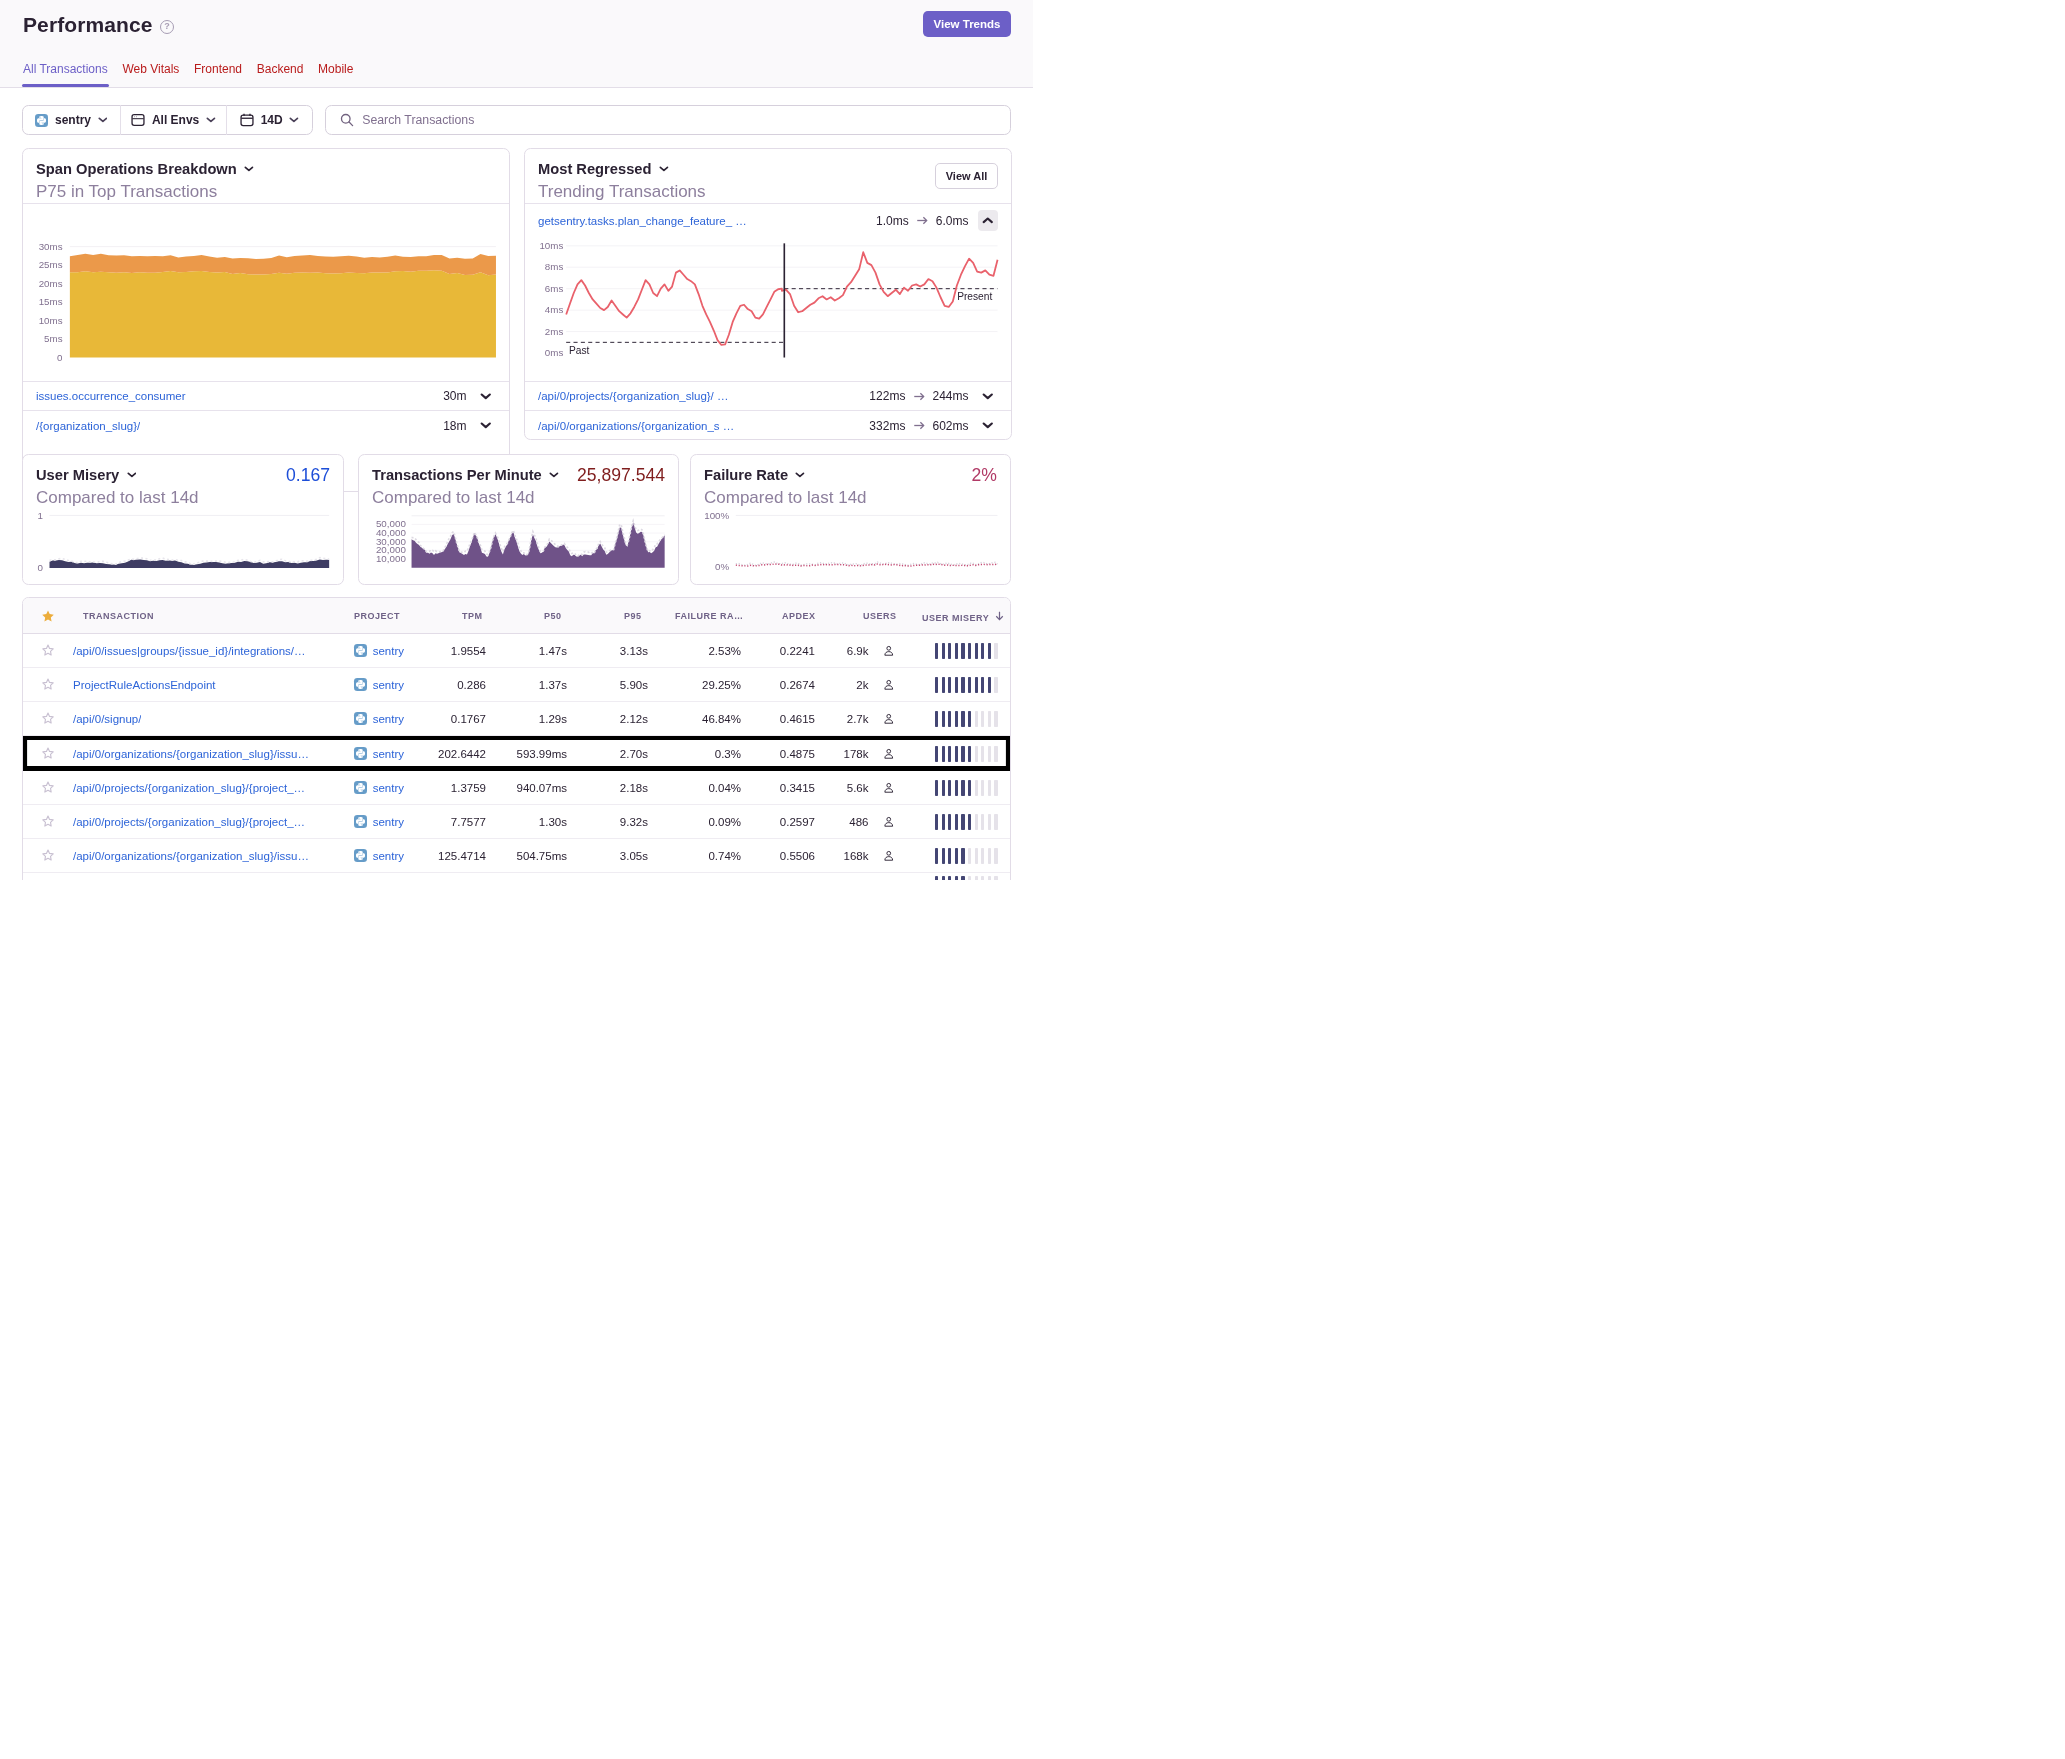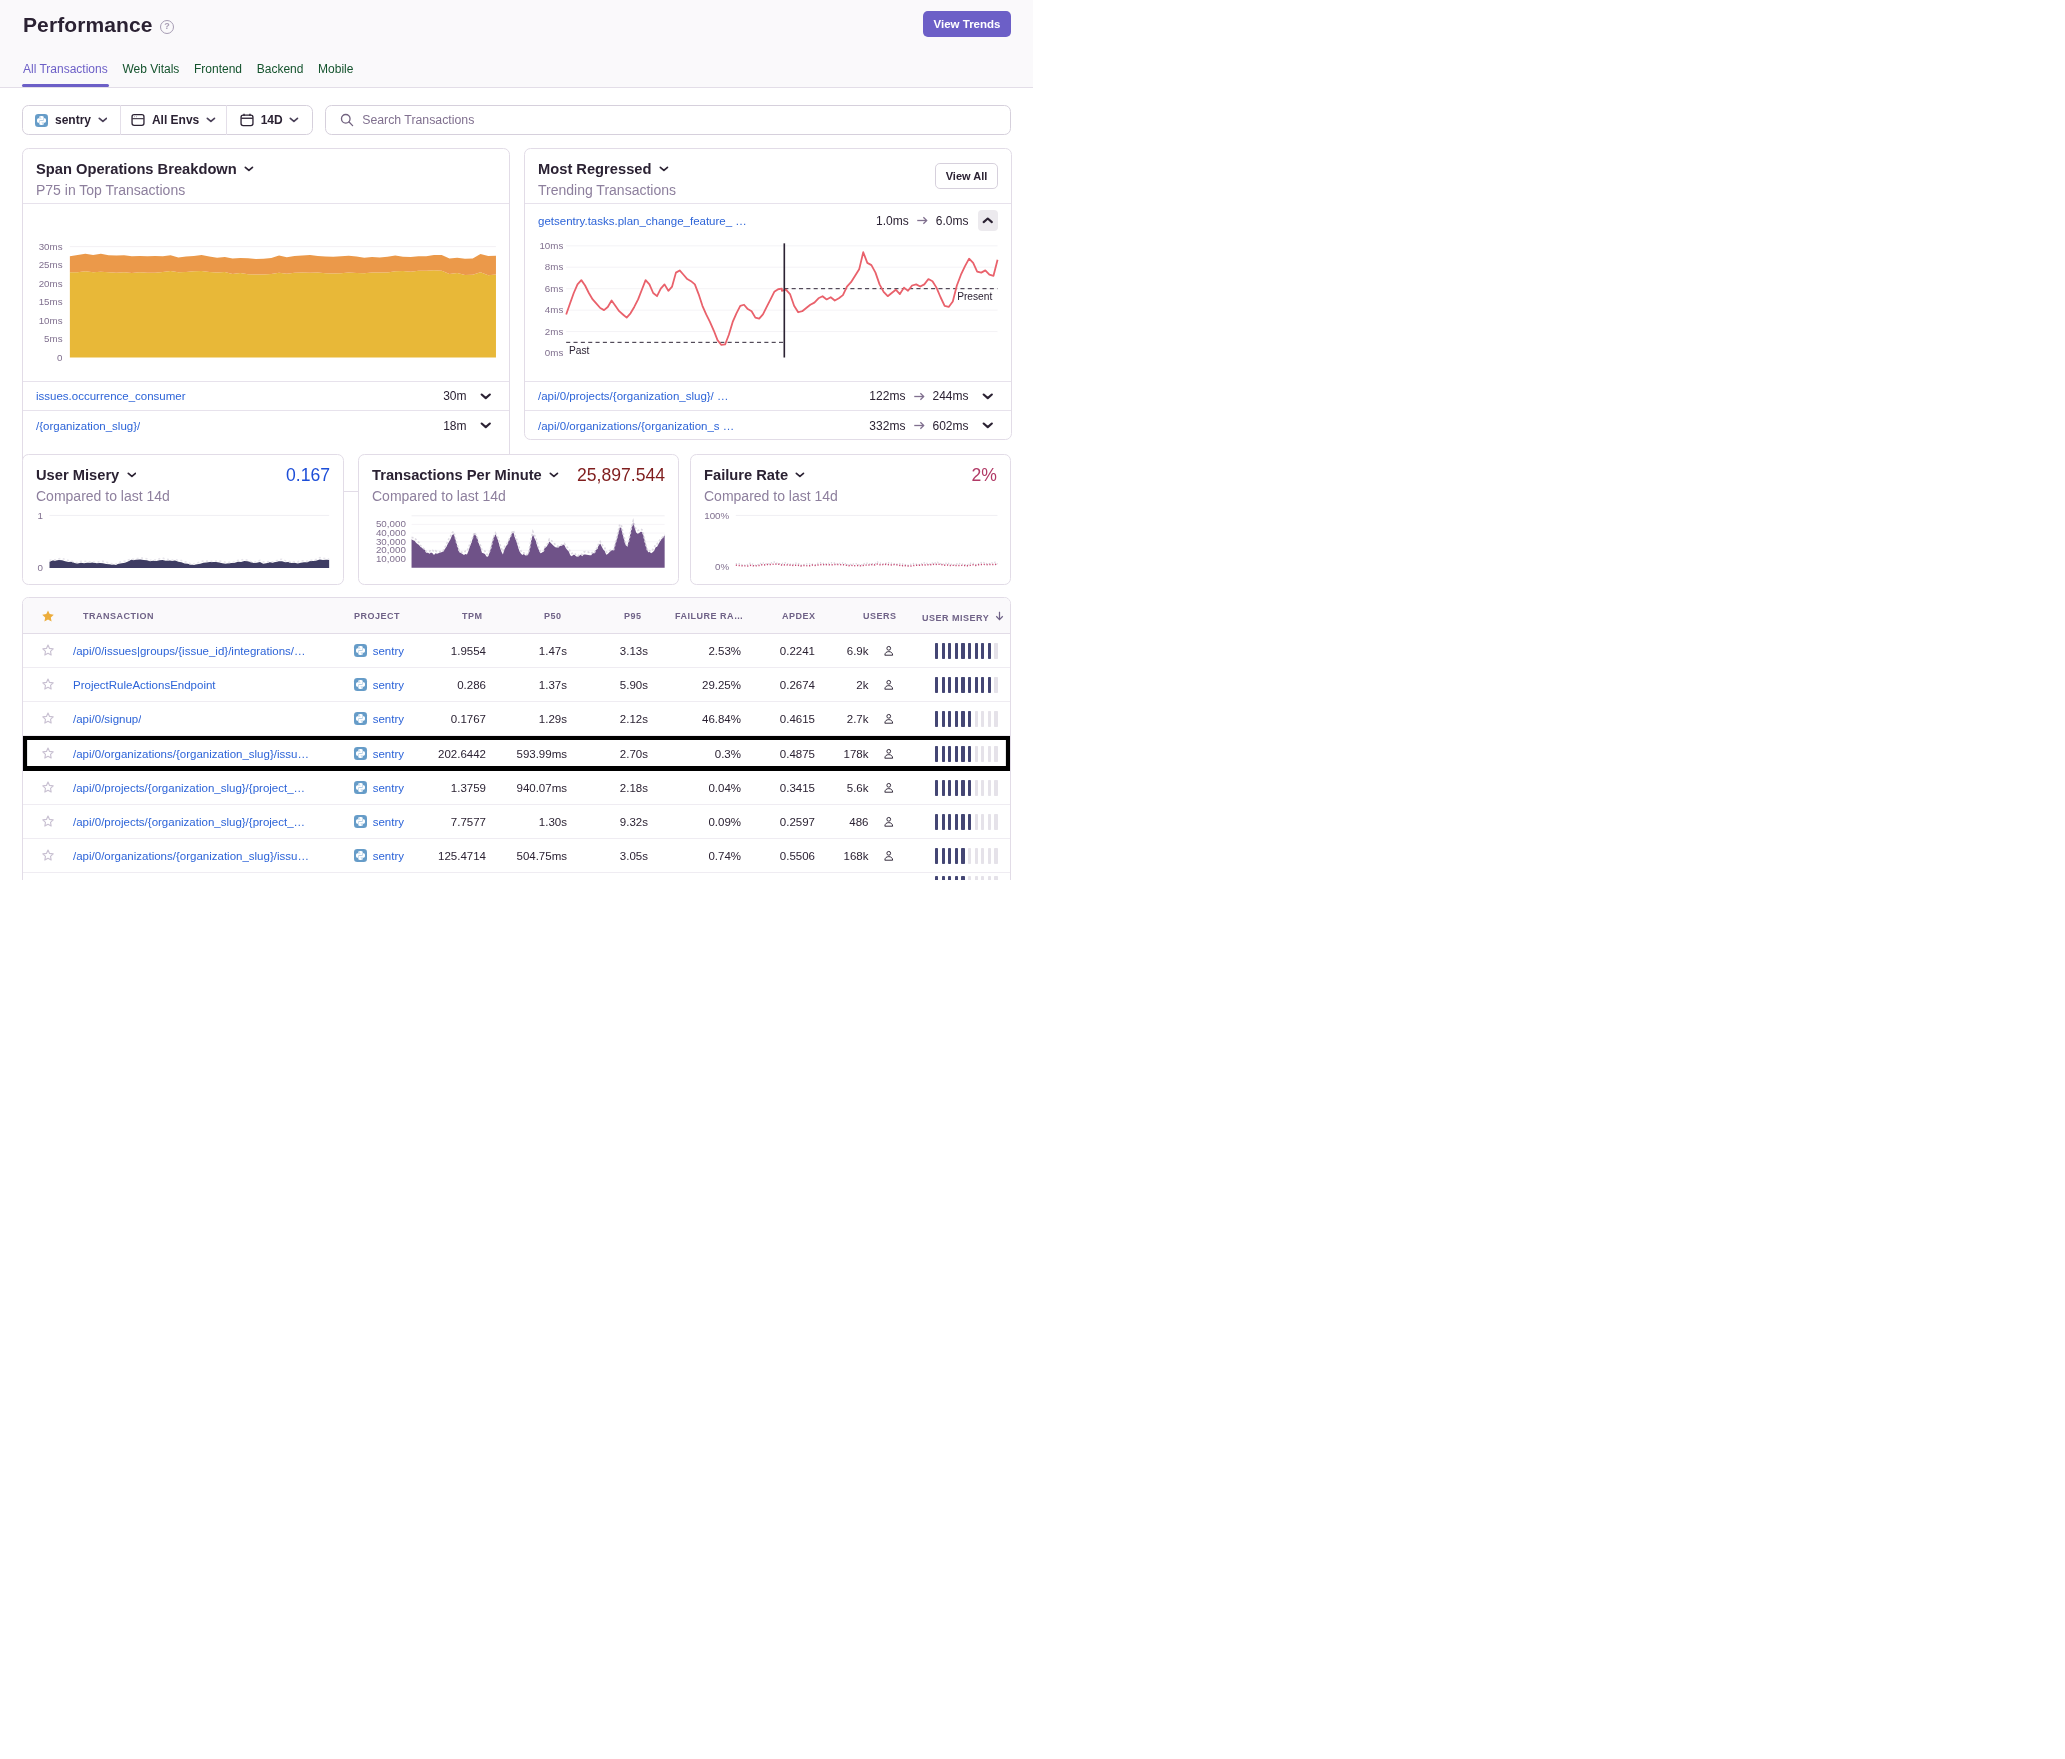--- a/index.html
+++ b/index.html
@@ -1,34 +1,34 @@
 <!DOCTYPE html>
 <html style="font-size:13px"><head><meta charset="utf-8"><style>
 * { margin:0; padding:0; box-sizing:border-box; }
 html,body { width:1033px; height:880px; font-family:"Liberation Sans",sans-serif; background:#fff; position:relative; overflow:hidden; color:#2B2233; }
 a { color:#2D64D8; text-decoration:none; }
 .header { position:absolute; left:0; top:0; width:1033px; height:88px; background:#FAF9FB; border-bottom:0.8px solid #E3DEE8; }
 h1 { position:absolute; left:23px; top:13px; font-size:21px; font-weight:700; letter-spacing:0.1px; }
 .help { position:absolute; left:160px; top:19.6px; width:14px; height:14px; border:1.2px solid #A79DB4; border-radius:50%; color:#A79DB4; font-size:9px; font-weight:700; text-align:center; line-height:11.5px; }
 .vt-btn { position:absolute; right:22px; top:10.6px; width:88px; height:26px; background:#6C5FC7; border-radius:4.9px; color:#fff; font-size:11.5px; font-weight:700; text-align:center; line-height:26px; }
 .tabs { position:absolute; left:23px; bottom:0; display:flex; gap:14.7px; }
-.tab { position:relative; padding-bottom:11.5px; font-size:12px; color:#14532d; }
+.tab { position:relative; padding-bottom:11.5px; font-size:12px; color:#b91c1c; }
 .tab.active { color:#6C5FC7; }
 .tab.active::after { content:""; position:absolute; left:-0.8px; right:-0.8px; bottom:0; height:3.3px; border-radius:2.5px; background:#6C5FC7; }
 .pf { position:absolute; left:22px; top:105px; width:291px; height:30px; border:0.8px solid #D6D0DC; border-radius:6.5px; background:#fff; display:flex; align-items:center; }
 .pf-item { display:flex; align-items:center; justify-content:center; gap:6.5px; font-size:12px; font-weight:700; height:100%; }
 .pf-sep { width:0.8px; height:29.5px; background:#E4DFE9; }
 .search { position:absolute; left:325px; top:105px; width:686px; height:30px; border:0.8px solid #D6D0DC; border-radius:6.5px; background:#fff; display:flex; align-items:center; gap:8.2px; padding-left:14px; color:#80708F; font-size:12.3px; }
 .pyicon { display:inline-flex; align-items:center; justify-content:center; background:#669CC8; border-radius:3.3px; flex:none; }
 .card { position:absolute; background:#fff; border:0.8px solid #E2DCE7; border-radius:6.5px; }
 #cardL { left:22px; top:148px; width:488px; height:344px; }
 #cardR { left:524px; top:148px; width:488px; height:292px; }
 .chead { position:absolute; left:13px; top:11.5px; right:13px; }
 .ctitle { font-size:14.7px; font-weight:700; display:flex; align-items:center; gap:7.4px; }
-.csub { font-size:14px; color:#8D7F9D; margin-top:5.7px; }
+.csub { font-size:17px; color:#8D7F9D; margin-top:5.7px; }
 .cdiv { position:absolute; left:0; right:0; top:54px; border-top:0.8px solid #E7E2EC; }
 .crow { position:absolute; left:0; right:0; display:flex; align-items:center; padding:0 13px; font-size:11.5px; }
 .crow a { white-space:nowrap; overflow:hidden; }
 .crow .val { margin-left:auto; font-size:12px; color:#2B2233; }
 .cbtn { width:20.5px; height:20.5px; margin-left:9px; background:#ECEAEE; border-radius:4.1px; display:flex; align-items:center; justify-content:center; flex:none; }
 .plainchev { width:20.5px; margin-left:9px; display:flex; justify-content:center; flex:none; }
 .msval { color:#6F6080; font-size:12px; display:inline-flex; align-items:center; gap:7.4px; }
 svg text.axl { font-size:12px; fill:#80708F; font-family:"Liberation Sans",sans-serif; }
 .view-all { position:absolute; right:13px; top:14px; width:63px; height:26px; border:0.8px solid #D6D0DC; border-radius:4.9px; background:#fff; font-size:11px; font-weight:700; text-align:center; line-height:24.5px; }
 .mini { position:absolute; top:454px; height:131px; }

